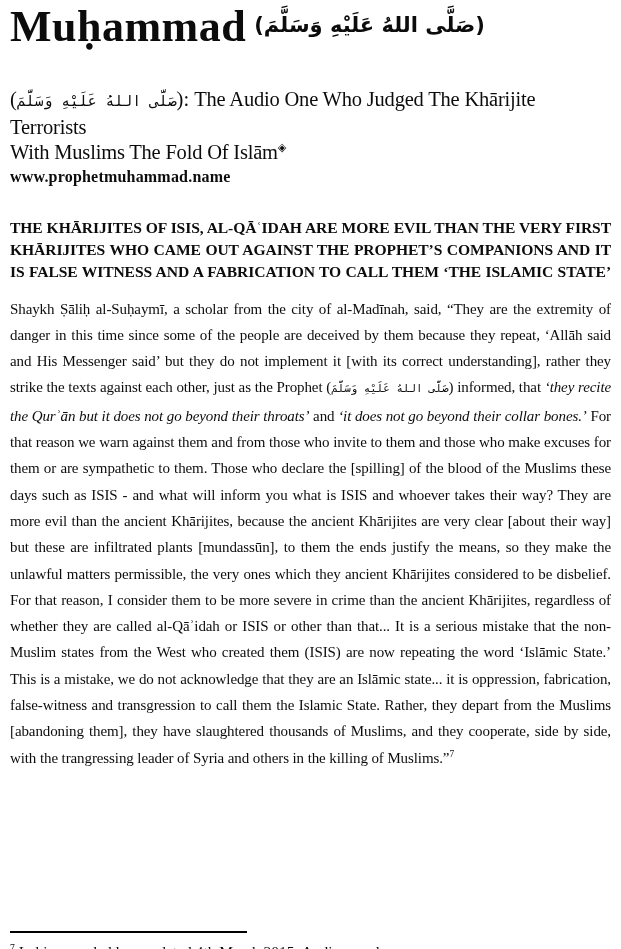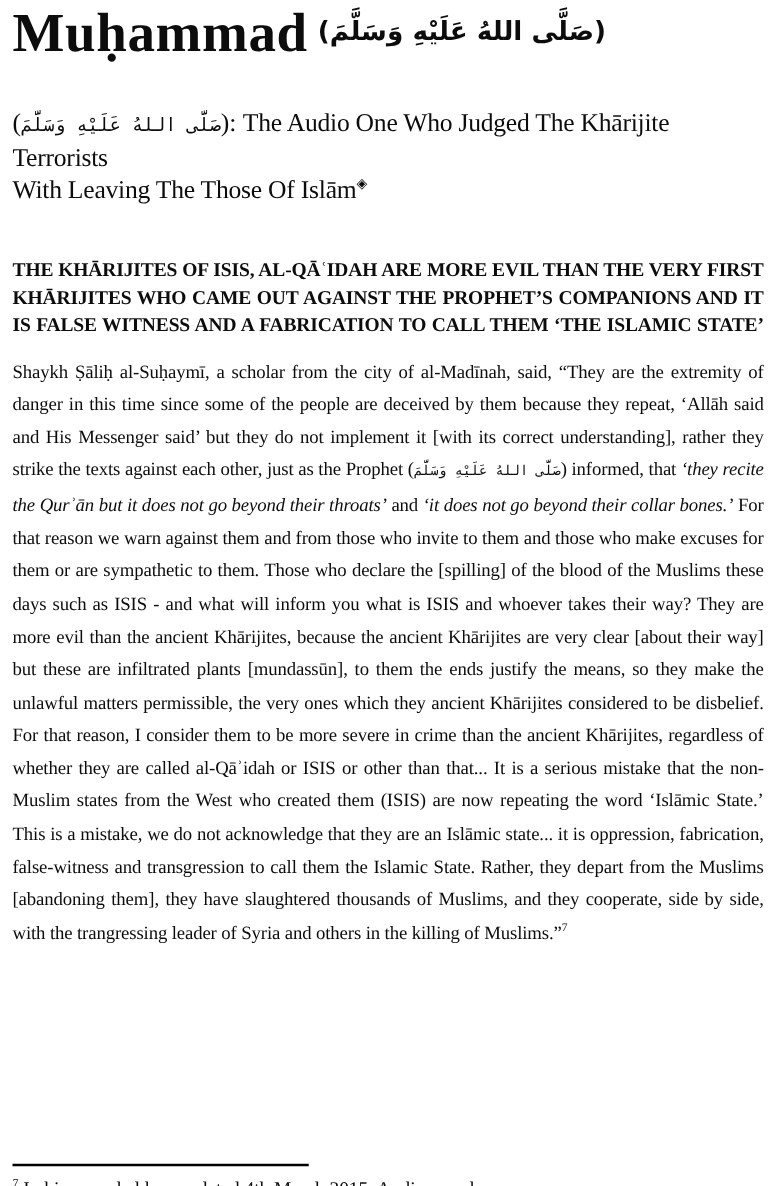--- a/index.html
+++ b/index.html
@@ -44,21 +44,21 @@
     line-height: 25px;
     letter-spacing: -0.2px;
   }
   .website {
     margin-top: 3px;
     font-size: 16px;
     font-weight: bold;
     letter-spacing: 0.2px;
   }
   h3.section-heading {
-    margin: 41px 0 0 0;
+    margin: 31px 0 0 0;
     font-size: 15.6px;
     font-weight: bold;
     line-height: 22px;
     letter-spacing: -0.1px;
     text-align: justify;
     text-align-last: justify;
   }
   p.body-text {
     margin: 13px 0 0 0;
     font-size: 15px;
@@ -102,22 +102,23 @@
 </head>
 <body>
 
 <div class="page">
 
   <header>
     <h1 class="doc-title">
       <span class="title-text">Muḥammad</span><span class="title-honorific">(صَلَّى اللهُ عَلَيْهِ وَسَلَّمَ)</span>
     </h1>
 
-    <h2 class="subtitle"><br><span class="seg-normal">(</span><span class="seg-arabic">صَلَّى اللهُ عَلَيْهِ وَسَلَّمَ</span><span class="seg-normal">): The Audio One Who Judged The  Khārijite Terrorists</span><br><span class="seg-normal">With Leaving The Those Of Islām</span><span class="seg-ornament">◈</span></h2>
+    <h2 class="subtitle"><br><span class="seg-normal">(</span><span class="seg-arabic">صَلَّى اللهُ عَلَيْهِ وَسَلَّمَ</span><span class="seg-normal">): The Audio One Who Judged The  Khārijite Terrorists</span><br><span class="seg-normal">With Muslims The Fold Of Islām</span><span class="seg-ornament">◈</span></h2>
 
+    <div class="website">www.prophetmuhammad.name</div>
   </header>
 
   <section>
     <h3 class="section-heading">THE KHĀRIJITES OF ISIS, AL-QĀʿIDAH ARE MORE EVIL THAN THE VERY FIRST KHĀRIJITES WHO CAME OUT AGAINST THE PROPHET’S COMPANIONS AND IT IS FALSE WITNESS AND A FABRICATION TO CALL THEM ‘THE ISLAMIC STATE’</h3>
 
     <p class="body-text"><span class="seg-normal">Shaykh Ṣāliḥ al-Suḥaymī, a scholar from the city of al-Madīnah, said, “They are the extremity of danger in this time since some of the people are deceived by them because they repeat, ‘Allāh said and His Messenger said’ but they do not implement it [with its correct understanding], rather they strike the texts against each other, just as the Prophet (</span><span class="seg-arabic">صَلَّى اللهُ عَلَيْهِ وَسَلَّمَ</span><span class="seg-normal">) informed, that </span><span class="seg-italic">‘they recite the Qurʾān but it does not go beyond their throats’</span><span class="seg-normal"> and </span><span class="seg-italic">‘it does not go beyond their collar bones.’</span><span class="seg-normal"> For that reason we warn against them and from those who invite to them and those who make excuses for them or are sympathetic to them. Those who declare the [spilling] of the blood of the Muslims these days such as ISIS - and what will inform you what is ISIS and whoever takes their way? They are more evil than the ancient Khārijites, because the ancient Khārijites are very clear [about their way] but these are infiltrated plants [mundassūn], to them the ends justify the means, so they make the unlawful matters permissible, the very ones which they ancient Khārijites considered to be disbelief. For that reason, I consider them to be more severe in crime than the ancient Khārijites, regardless of whether they are called al-Qāʾidah or ISIS or other than that... It is a serious mistake that the non-Muslim states from the West who created them (ISIS) are now repeating the word ‘Islāmic State.’ This is a mistake, we do not acknowledge that they are an Islāmic state... it is oppression, fabrication, false-witness and transgression to call them the Islamic State. Rather, they depart from the Muslims [abandoning them], they have slaughtered thousands of Muslims, and they cooperate, side by side, with the trangressing leader of Syria and others in the killing of Muslims.”</span><span class="seg-sup">7</span></p>
   </section>
 
   <footer class="footnote">
     <div class="footnote-rule"></div>

